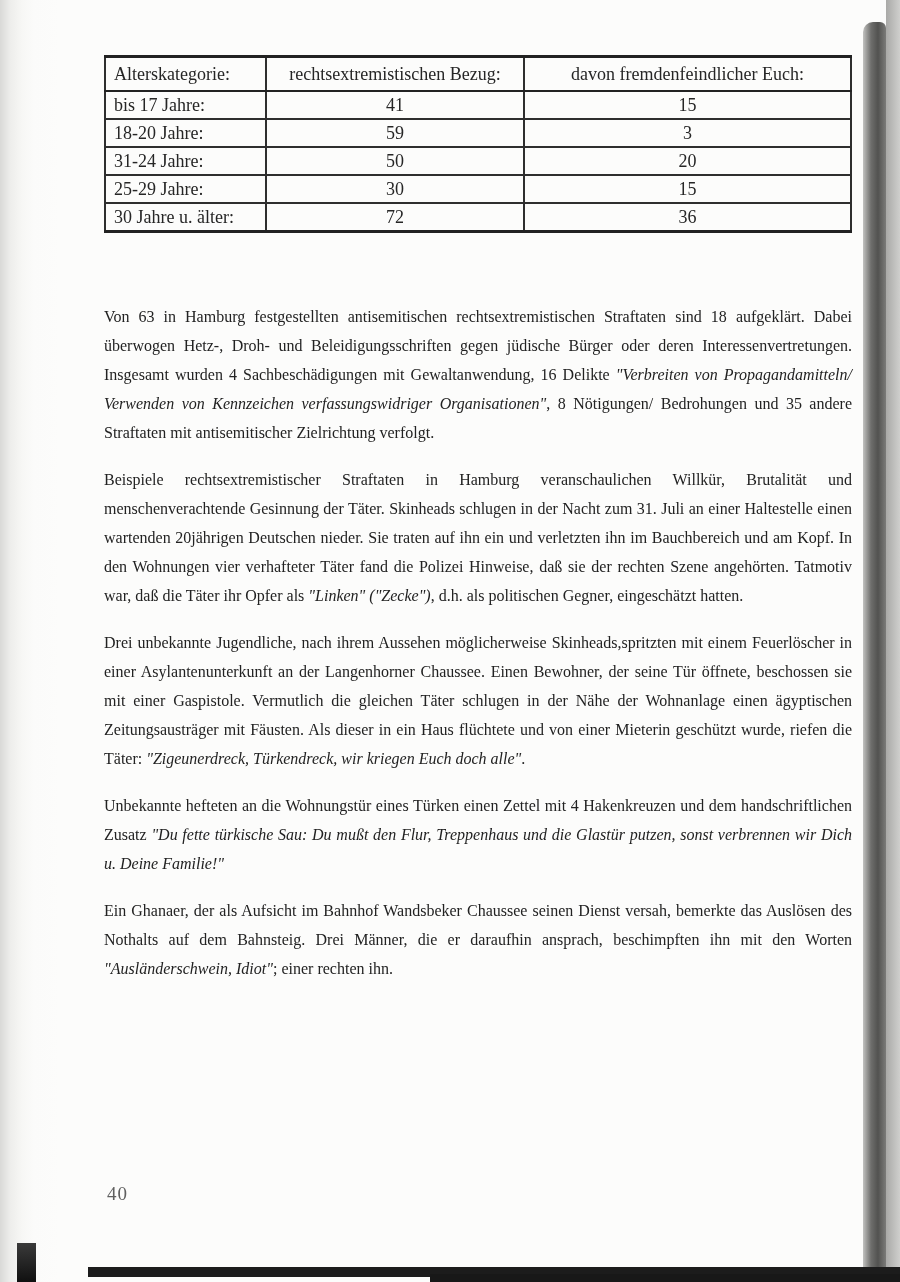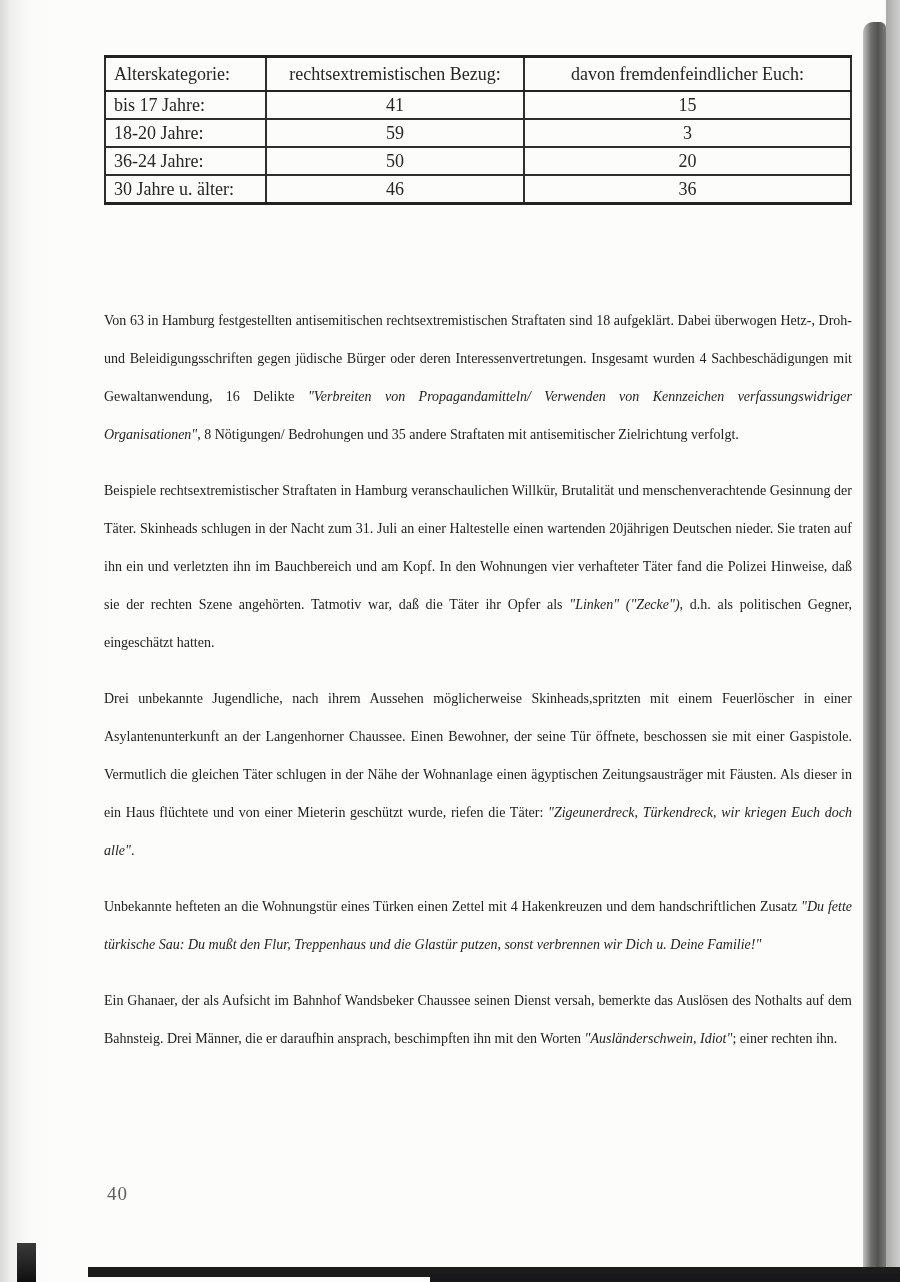--- a/index.html
+++ b/index.html
@@ -81,22 +81,22 @@
   table.stats td.label { text-align: left; }
   table.stats td.num { text-align: center; }
   table.stats tr:last-child td { border-bottom: 3px solid #222; }
 
   
   .text-block {
     position: absolute;
     left: 104px; top: 302px;
     width: 748px;
     color: #222;
-    font-size: 14px;
-    line-height: 38px;
+    font-size: 16px;
+    line-height: 29px;
     text-align: justify;
     hyphens: auto;
     -webkit-hyphens: auto;
   }
   .text-block p {
     margin: 0 0 18px 0;
   }
   .text-block i { font-style: italic; }
 
   .page-number {
@@ -130,27 +130,32 @@
         <td class="label">bis 17 Jahre:</td>
         <td class="num">41</td>
         <td class="num">15</td>
       </tr>
       <tr>
         <td class="label">18-20 Jahre:</td>
         <td class="num">59</td>
         <td class="num">3</td>
       </tr>
       <tr>
-        <td class="label">36-24 Jahre:</td>
+        <td class="label">31-24 Jahre:</td>
         <td class="num">50</td>
         <td class="num">20</td>
       </tr>
       <tr>
+        <td class="label">25-29 Jahre:</td>
+        <td class="num">30</td>
+        <td class="num">15</td>
+      </tr>
+      <tr>
         <td class="label">30 Jahre u. älter:</td>
-        <td class="num">46</td>
+        <td class="num">72</td>
         <td class="num">36</td>
       </tr>
     </tbody>
   </table>
 
   <div class="text-block">
     <p><span>Von 63 in Hamburg festgestellten antisemitischen rechtsextremistischen Straftaten sind 18 aufgeklärt. Dabei überwogen Hetz-, Droh- und Beleidigungsschriften gegen jüdische Bürger oder deren Interessenvertretungen. Insgesamt wurden 4 Sachbeschädigungen mit Gewaltanwendung, 16 Delikte </span><i>"Verbreiten von Propagandamitteln/ Verwenden von Kennzeichen verfassungswidriger Organisationen"</i><span>, 8 Nötigungen/ Bedrohungen und 35 andere Straftaten mit antisemitischer Zielrichtung verfolgt.</span></p>
     <p><span>Beispiele rechtsextremistischer Straftaten in Hamburg veranschaulichen Willkür, Brutalität und menschenverachtende Gesinnung der Täter. Skinheads schlugen in der Nacht zum 31. Juli an einer Haltestelle einen wartenden 20jährigen Deutschen nieder. Sie traten auf ihn ein und verletzten ihn im Bauchbereich und am Kopf. In den Wohnungen vier verhafteter Täter fand die Polizei Hinweise, daß sie der rechten Szene angehörten. Tatmotiv war, daß die Täter ihr Opfer als </span><i>"Linken" ("Zecke")</i><span>, d.h. als politischen Gegner, eingeschätzt hatten.</span></p>
     <p><span>Drei unbekannte Jugendliche, nach ihrem Aussehen möglicherweise Skinheads,spritzten mit einem Feuerlöscher in einer Asylantenunterkunft an der Langenhorner Chaussee. Einen Bewohner, der seine Tür öffnete, beschossen sie mit einer Gaspistole. Vermutlich die gleichen Täter schlugen in der Nähe der Wohnanlage einen ägyptischen Zeitungsausträger mit Fäusten. Als dieser in ein Haus flüchtete und von einer Mieterin geschützt wurde, riefen die Täter: </span><i>"Zigeunerdreck, Türkendreck, wir kriegen Euch doch alle"</i><span>.</span></p>
     <p><span>Unbekannte hefteten an die Wohnungstür eines Türken einen Zettel mit 4 Hakenkreuzen und dem handschriftlichen Zusatz </span><i>"Du fette türkische Sau: Du mußt den Flur, Treppenhaus und die Glastür putzen, sonst verbrennen wir Dich u. Deine Familie!"</i></p>

